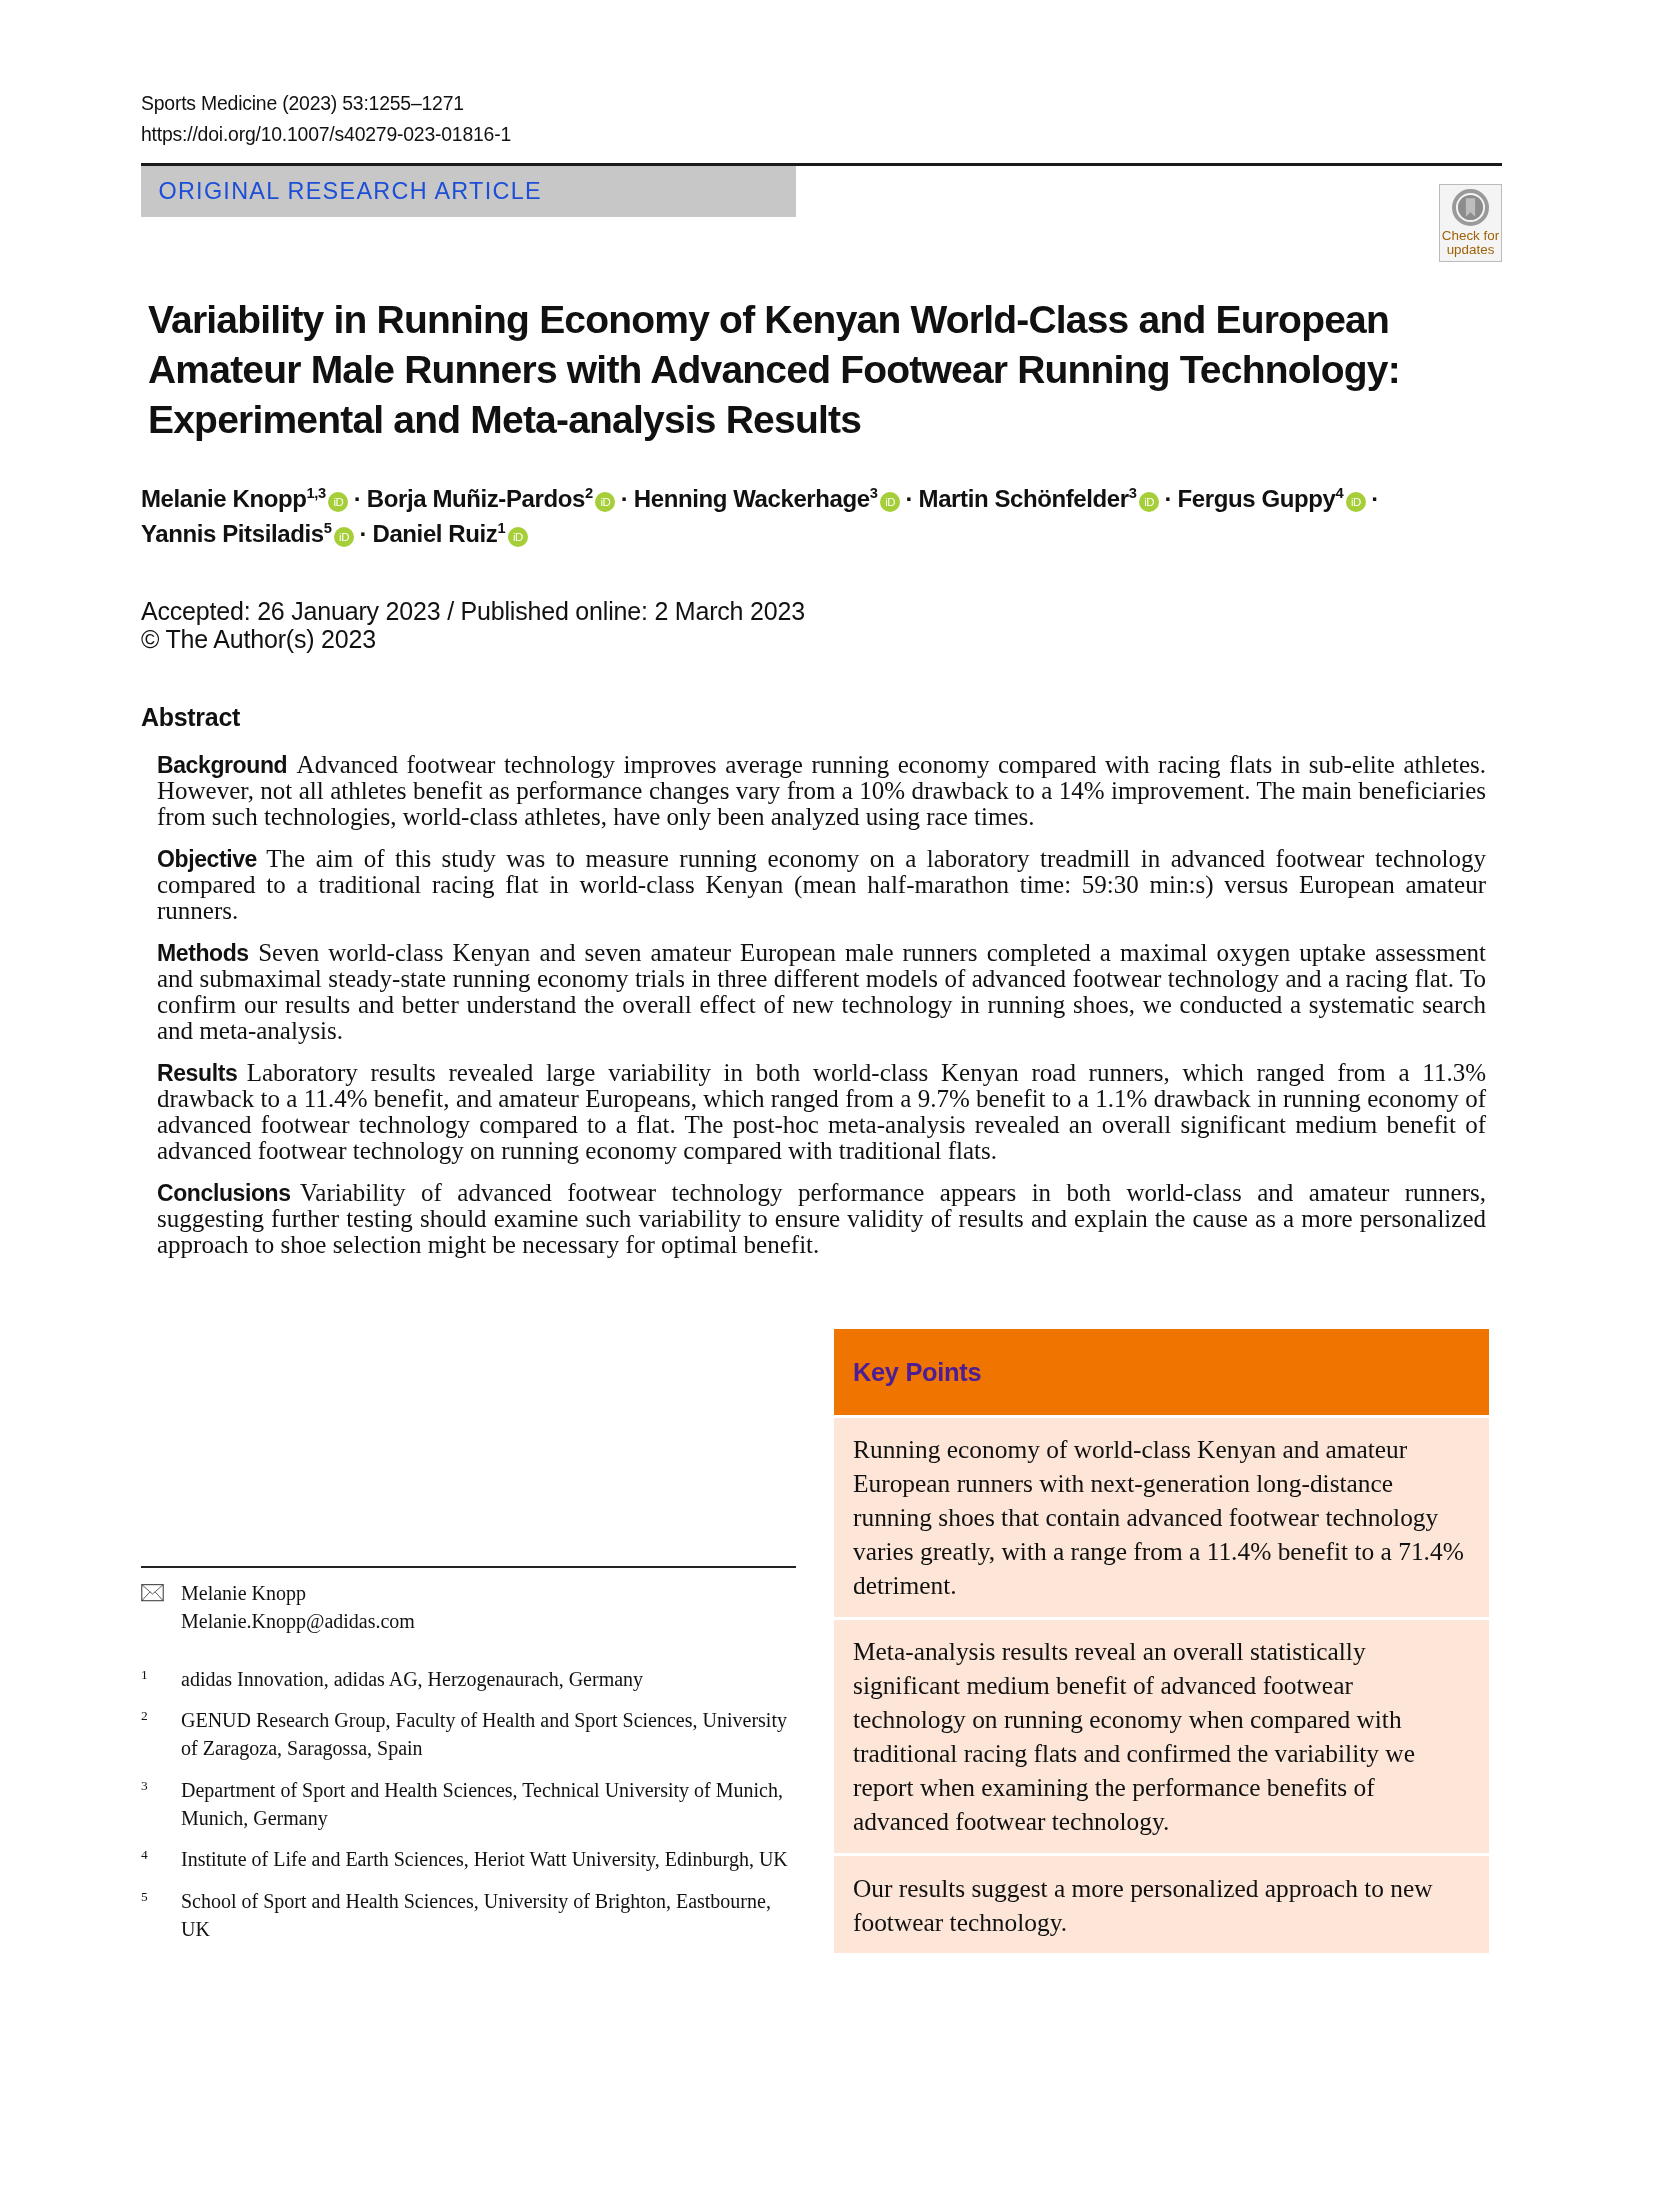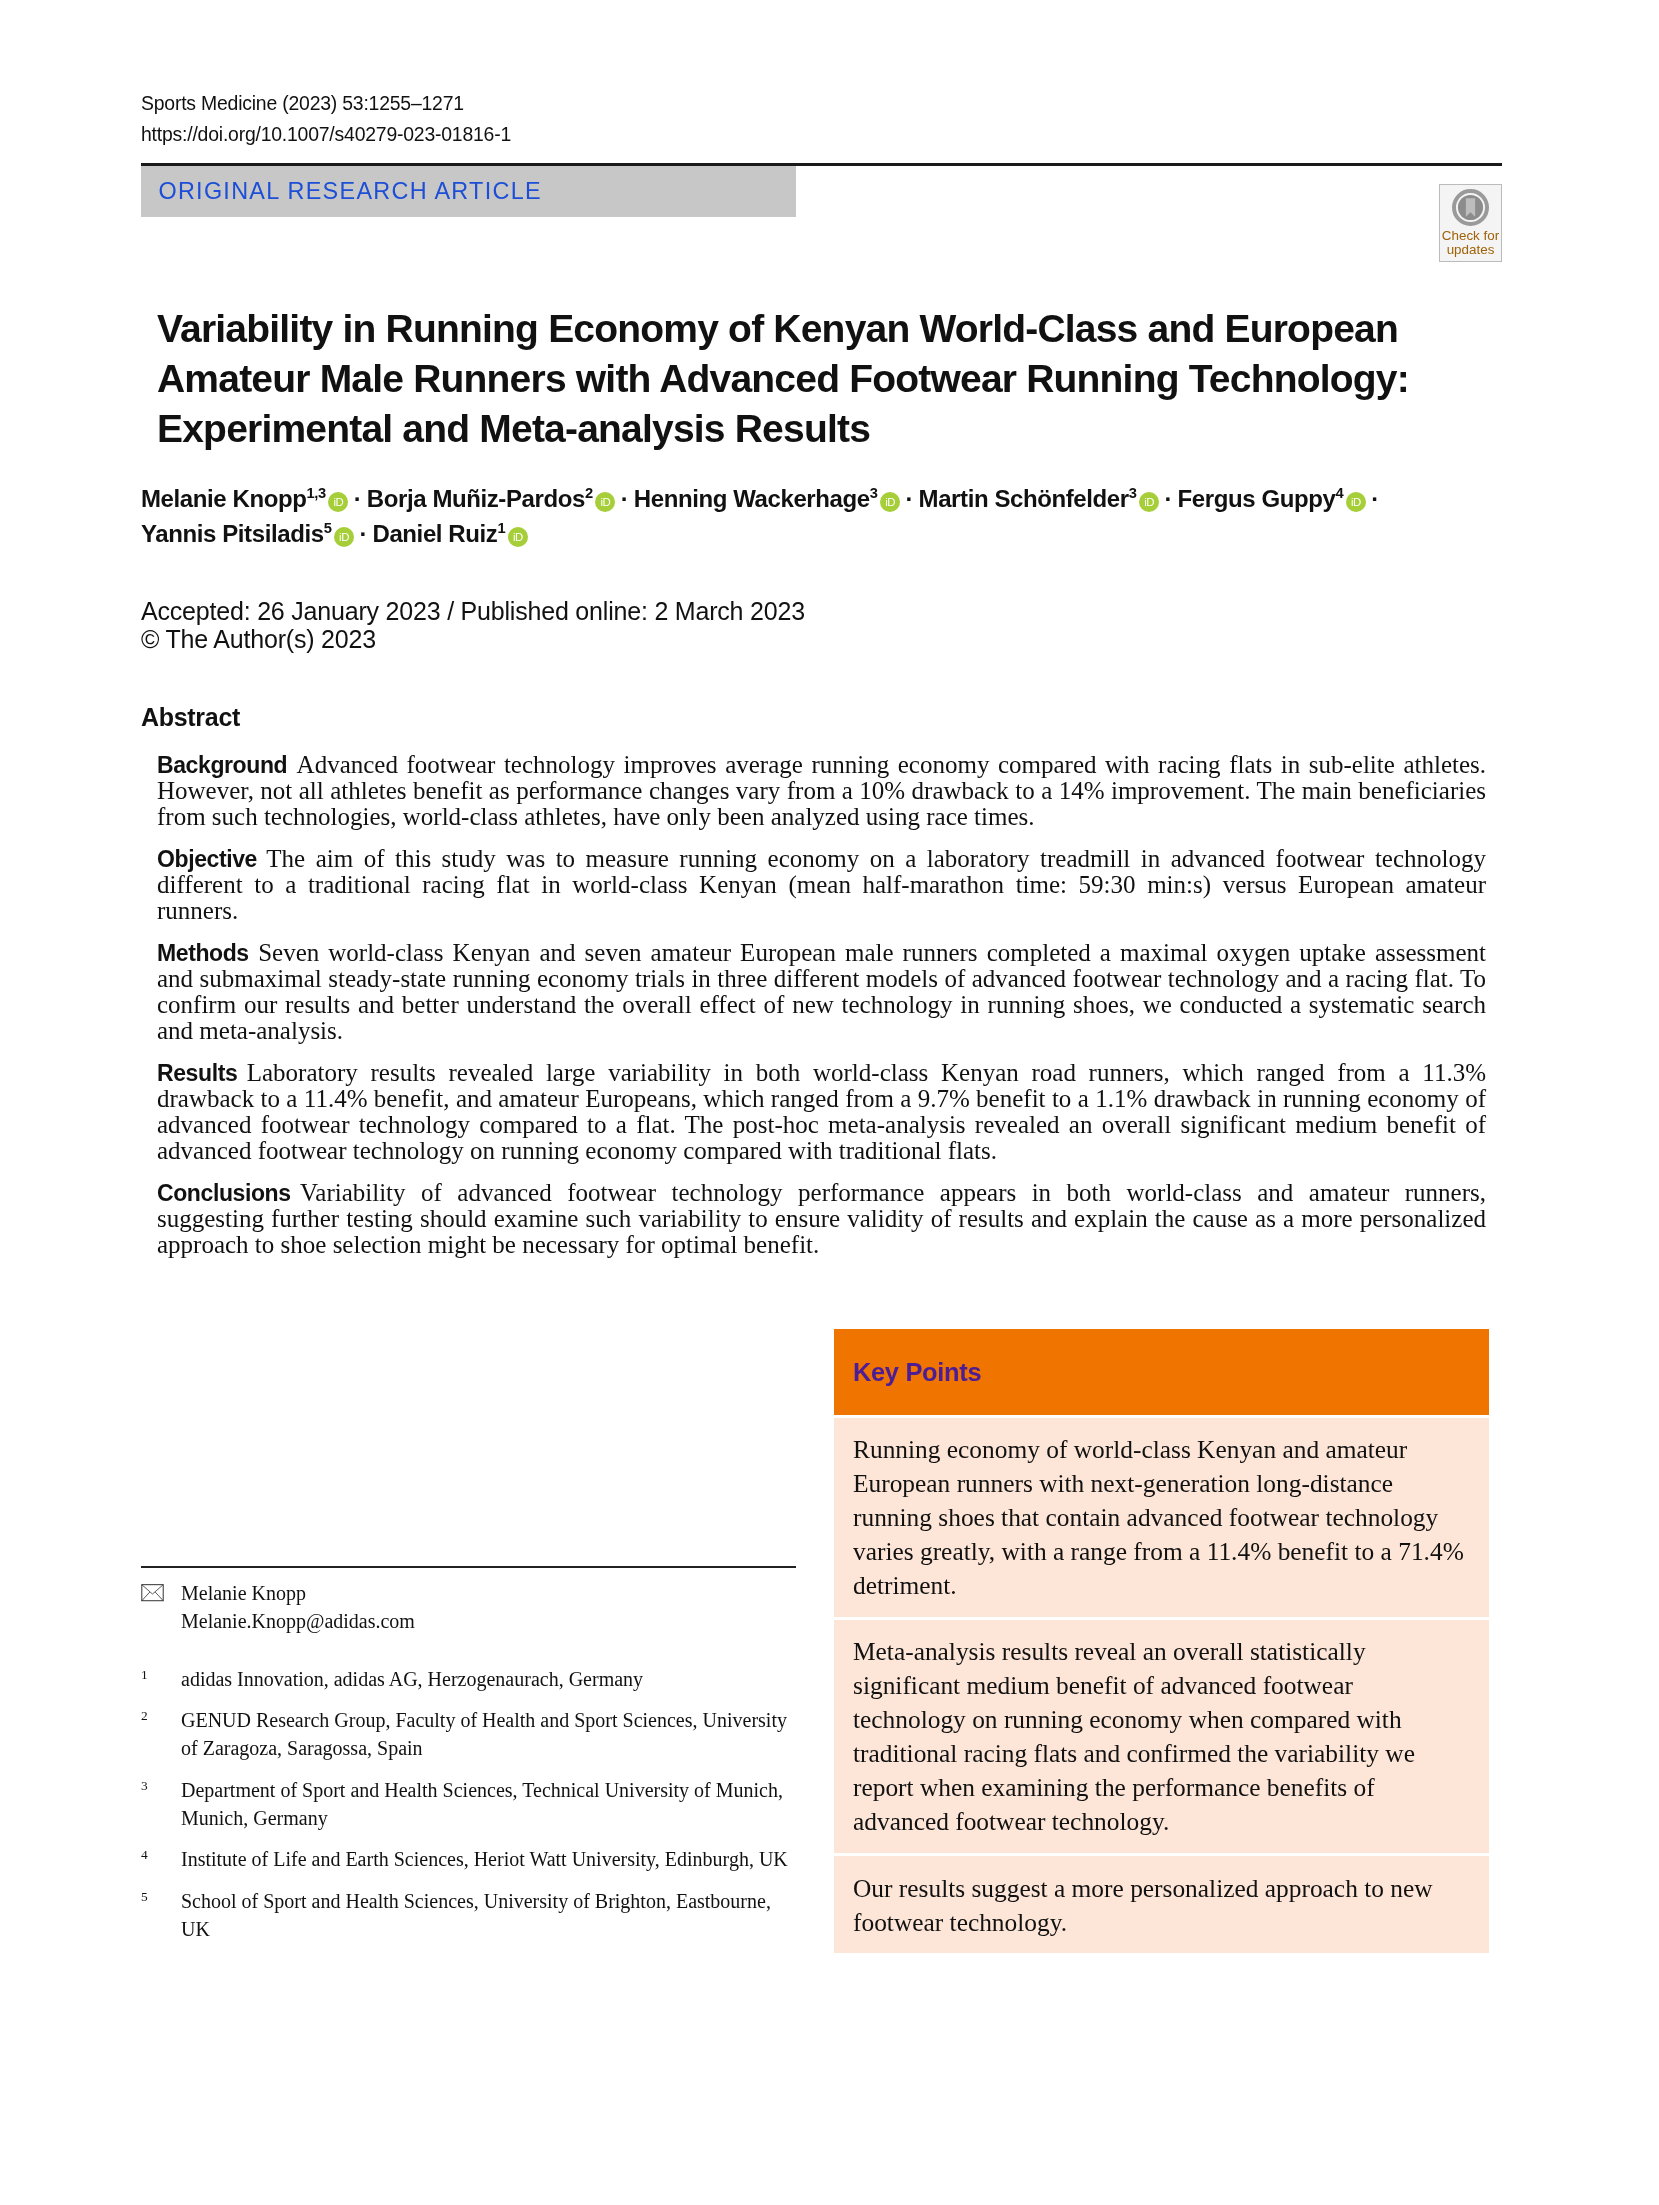--- a/index.html
+++ b/index.html
@@ -58,21 +58,21 @@
     <circle cx="28" cy="28" r="25" fill="none" stroke="#9a9a9a" stroke-width="6"></circle>
     <circle cx="28" cy="28" r="19" fill="#8c8c8c"></circle>
     <path d="M21 14 L35 14 L35 42 L28 35 L21 42 Z" fill="#bdbdbd"></path>
   </svg>
   <div class="label">
     <div>Check for</div>
     <div>updates</div>
   </div>
 </div>
 
-<h1 class="title sans" style="margin:16px;">
+<h1 class="title sans" style="margin:7px;">
   <div>Variability in Running Economy of Kenyan World-Class and European</div>
   <div>Amateur Male Runners with Advanced Footwear Running Technology:</div>
   <div>Experimental and Meta-analysis Results</div>
 </h1>
 
 <div class="authors sans">
   <div>
     <span>Melanie Knopp</span><sup>1,3</sup><span class="orcid">iD</span><span class="sep">·</span><span>Borja Muñiz-Pardos</span><sup>2</sup><span class="orcid">iD</span><span class="sep">·</span><span>Henning Wackerhage</span><sup>3</sup><span class="orcid">iD</span><span class="sep">·</span><span>Martin Schönfelder</span><sup>3</sup><span class="orcid">iD</span><span class="sep">·</span><span>Fergus Guppy</span><sup>4</sup><span class="orcid">iD</span><span class="sep">·</span>
   </div>
   <div>
@@ -81,21 +81,21 @@
 </div>
 
 <div class="dates sans">
   <div>Accepted: 26 January 2023 / Published online: 2 March 2023</div>
   <div>© The Author(s) 2023</div>
 </div>
 
 <section class="abstract">
   <h2 class="sans">Abstract</h2>
   <p class="serif"><span class="lbl">Background</span><span>Advanced footwear technology improves average running economy compared with racing flats in sub-elite athletes. However, not all athletes benefit as performance changes vary from a 10% drawback to a 14% improvement. The main beneficiaries from such technologies, world-class athletes, have only been analyzed using race times.</span></p>
-  <p class="serif"><span class="lbl">Objective</span><span>The aim of this study was to measure running economy on a laboratory treadmill in advanced footwear technology different to a traditional racing flat in world-class Kenyan (mean half-marathon time: 59:30 min:s) versus European amateur runners.</span></p>
+  <p class="serif"><span class="lbl">Objective</span><span>The aim of this study was to measure running economy on a laboratory treadmill in advanced footwear technology compared to a traditional racing flat in world-class Kenyan (mean half-marathon time: 59:30 min:s) versus European amateur runners.</span></p>
   <p class="serif"><span class="lbl">Methods</span><span>Seven world-class Kenyan and seven amateur European male runners completed a maximal oxygen uptake assessment and submaximal steady-state running economy trials in three different models of advanced footwear technology and a racing flat. To confirm our results and better understand the overall effect of new technology in running shoes, we conducted a systematic search and meta-analysis.</span></p>
   <p class="serif"><span class="lbl">Results</span><span>Laboratory results revealed large variability in both world-class Kenyan road runners, which ranged from a 11.3% drawback to a 11.4% benefit, and amateur Europeans, which ranged from a 9.7% benefit to a 1.1% drawback in running economy of advanced footwear technology compared to a flat. The post-hoc meta-analysis revealed an overall significant medium benefit of advanced footwear technology on running economy compared with traditional flats.</span></p>
   <p class="serif"><span class="lbl">Conclusions</span><span>Variability of advanced footwear technology performance appears in both world-class and amateur runners, suggesting further testing should examine such variability to ensure validity of results and explain the cause as a more personalized approach to shoe selection might be necessary for optimal benefit.</span></p>
 </section>
 
 <aside class="keypoints">
   <div class="kp-head sans">Key Points</div>
   <div class="kp-item serif">Running economy of world-class Kenyan and amateur European runners with next-generation long-distance running shoes that contain advanced footwear technology varies greatly, with a range from a 11.4% benefit to a 71.4% detriment.</div>
   <div class="kp-item serif">Meta-analysis results reveal an overall statistically significant medium benefit of advanced footwear technology on running economy when compared with traditional racing flats and confirmed the variability we report when examining the performance benefits of advanced footwear technology.</div>
   <div class="kp-item serif">Our results suggest a more personalized approach to new footwear technology.</div>

